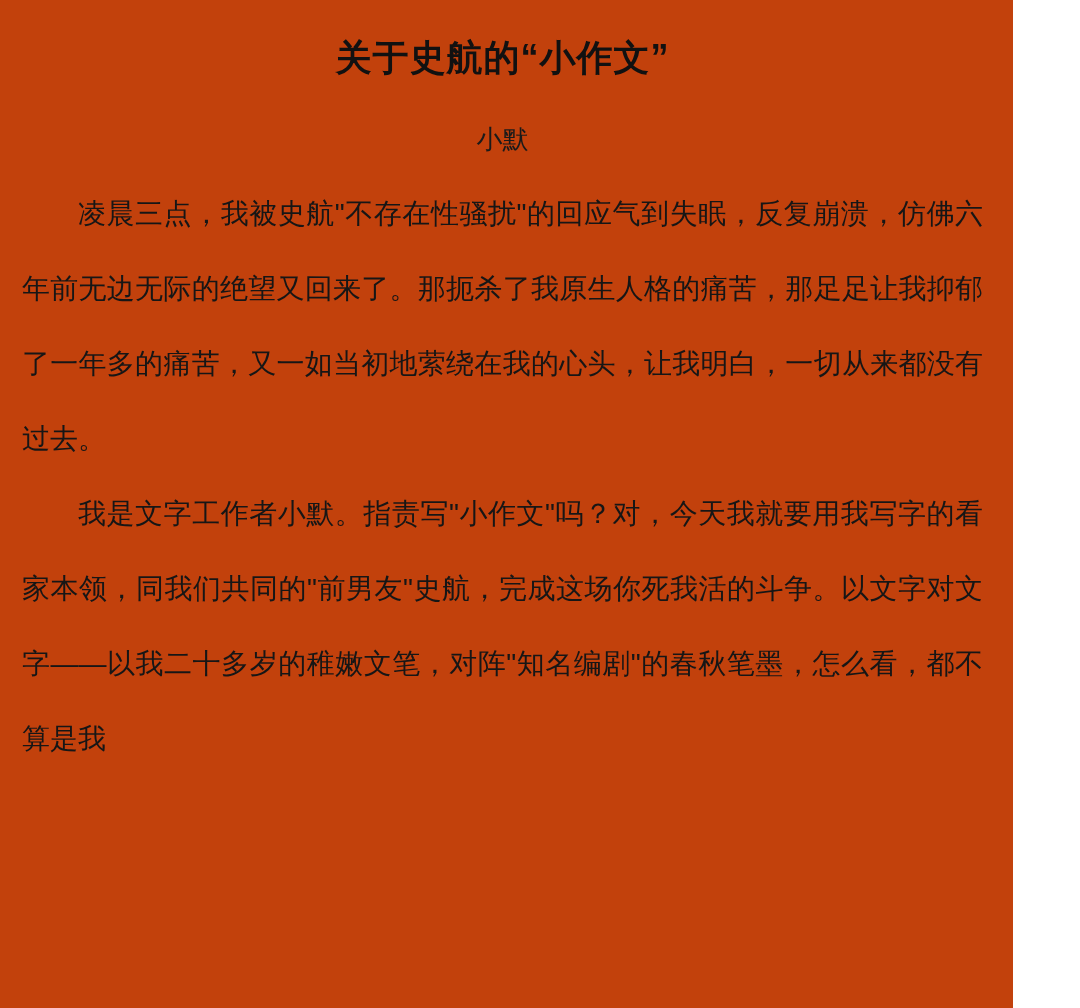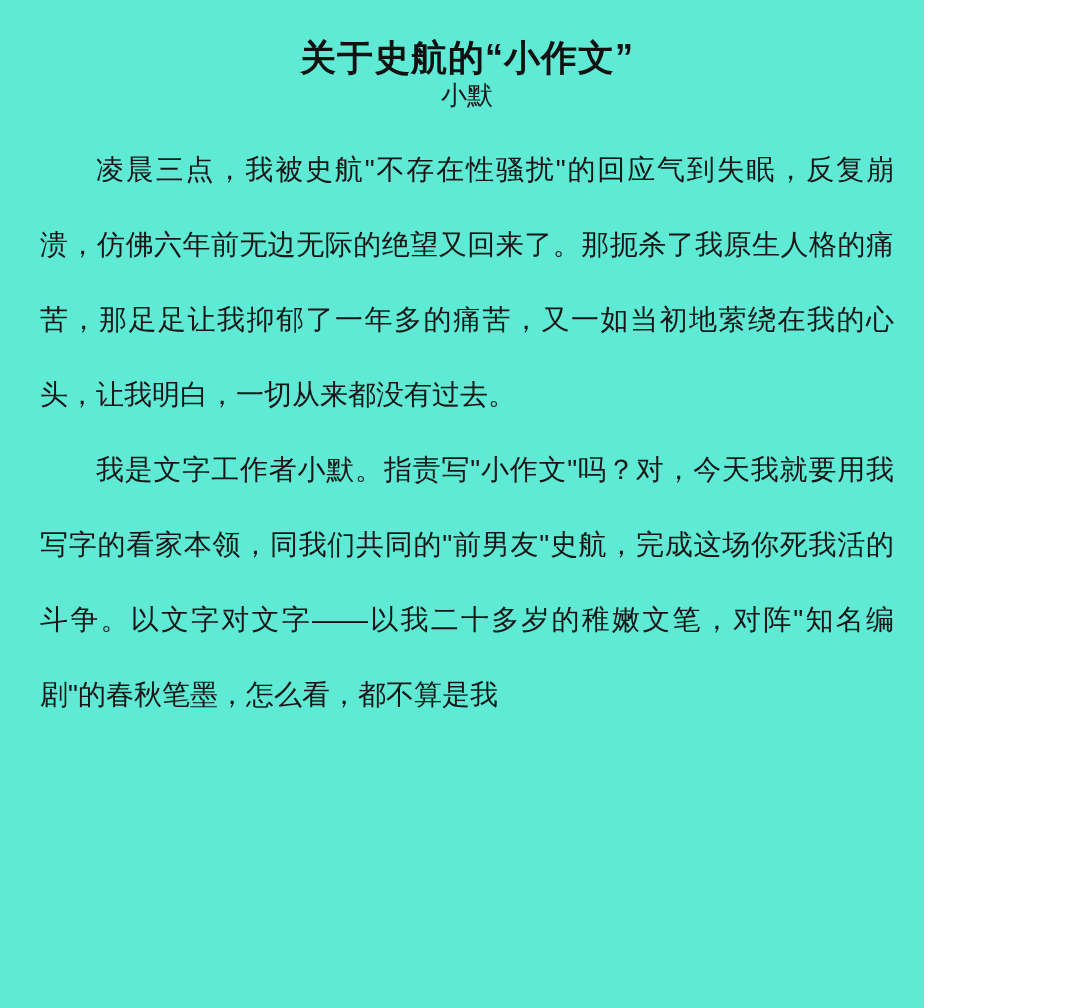--- a/index.html
+++ b/index.html
@@ -10,36 +10,37 @@
   body {
     width: 1080px;
     height: 1008px;
     overflow: hidden;
     font-family: "Liberation Sans", sans-serif;
     color: #1a1a1a;
     -webkit-font-smoothing: antialiased;
   }
   .page {
     box-sizing: border-box;
-    width: 924px;
+    width: 1013px;
     height: 1008px;
-    padding: 30px 30px 0 40px;
-    background: #5eead4;
+    padding: 30px 30px 0 22px;
+    background: #c2410c;
   }
   .doc-title {
     margin: 0;
     padding-top: 6px;
     text-align: center;
     font-size: 36px;
     line-height: 44px;
     font-weight: bold;
     letter-spacing: 1px;
     color: #111111;
   }
   .doc-author {
+    margin-top: 44px;
     text-align: center;
     font-size: 26px;
     line-height: 30px;
     font-weight: 400;
     color: #1a1a1a;
   }
   .doc-body {
     margin-top: 22px;
     font-size: 28px;
     line-height: 75px;

